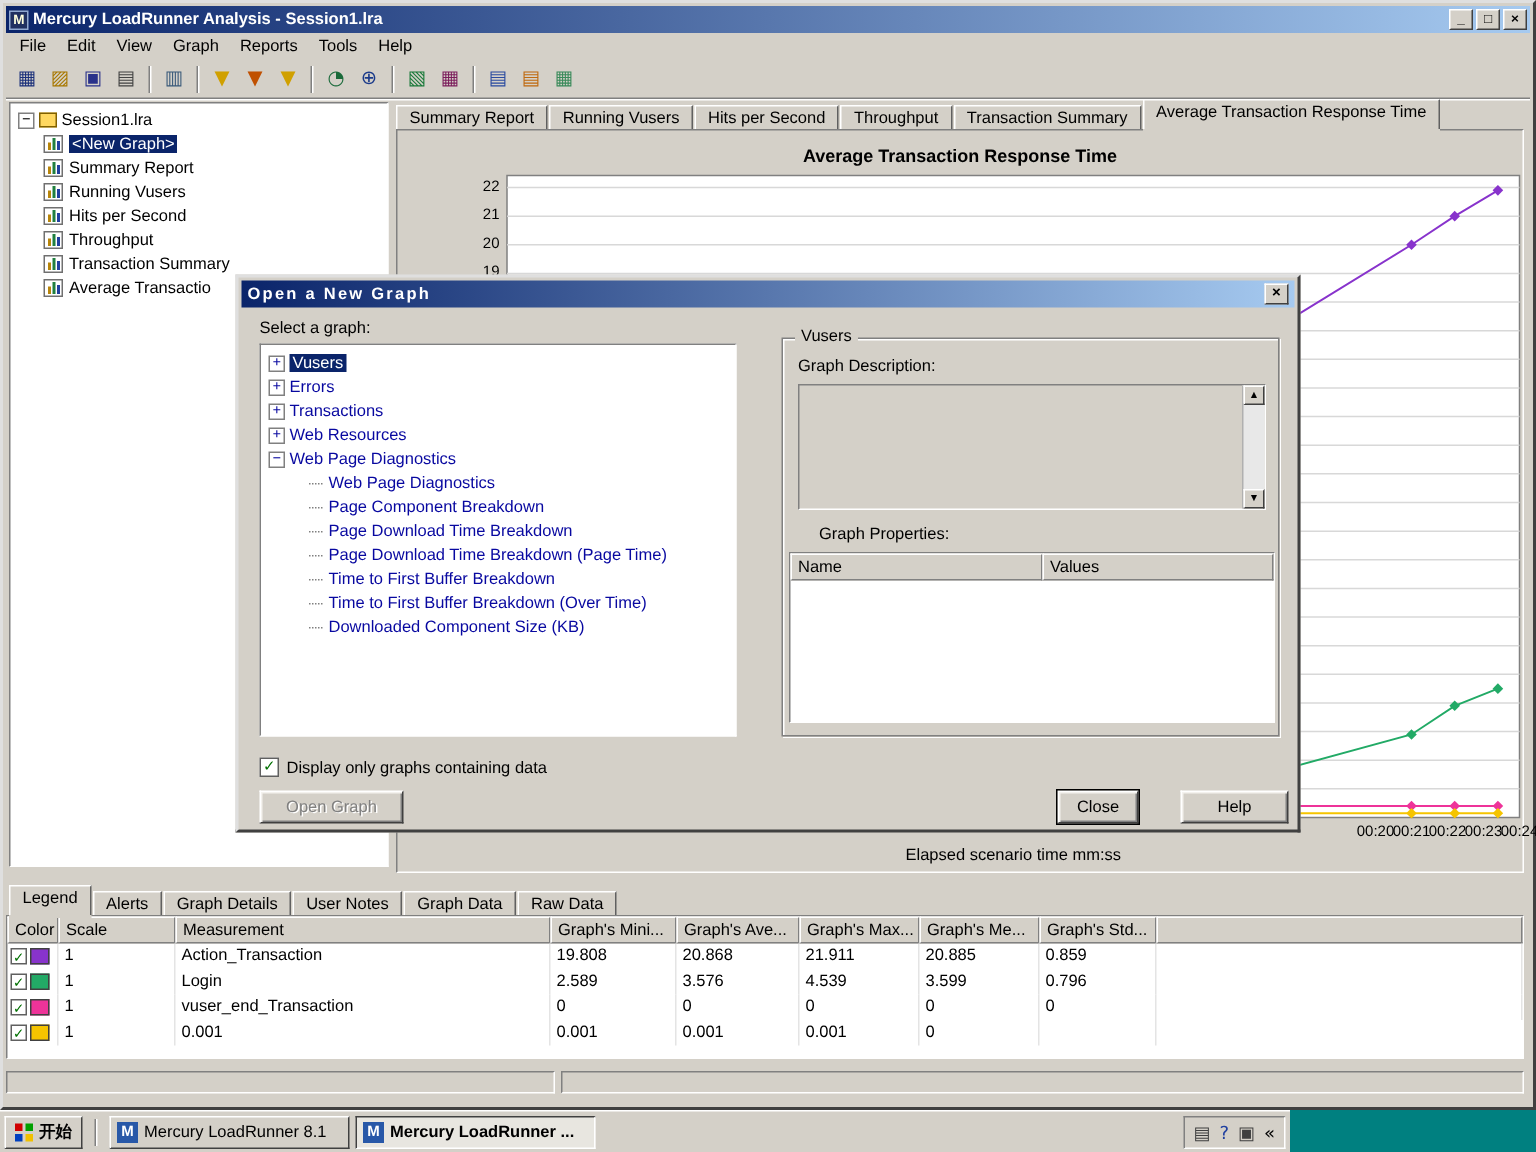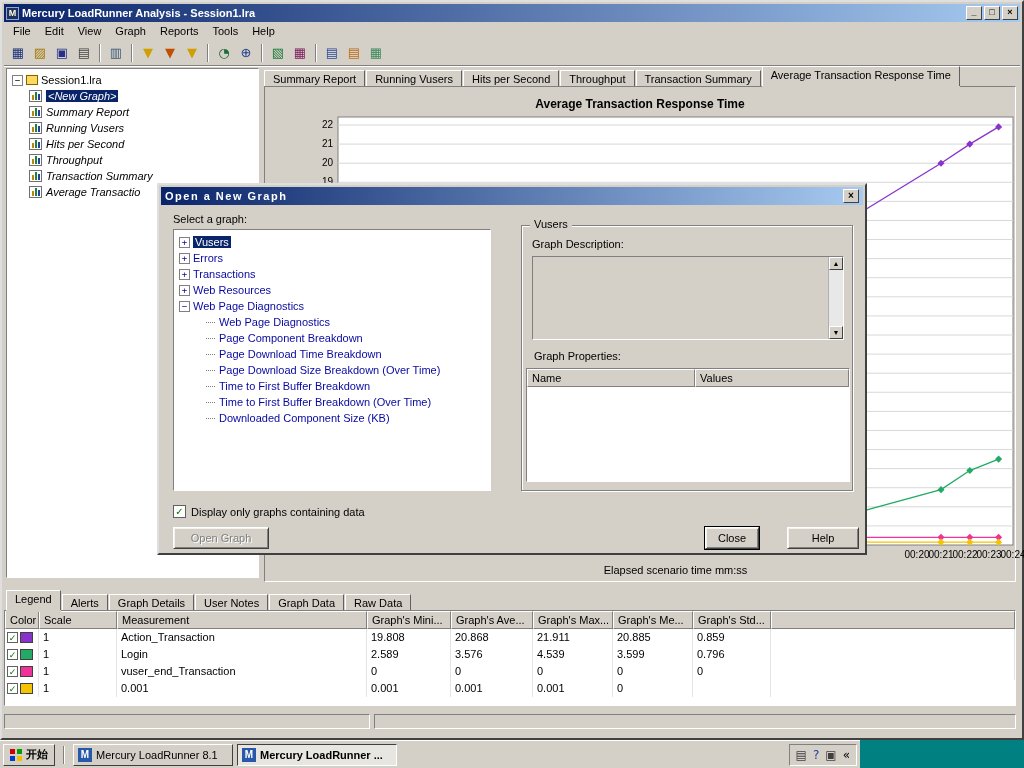--- a/index.html
+++ b/index.html
@@ -23,21 +23,21 @@
   .toolbar{position:absolute;left:2px;top:38px;right:2px;height:26px;display:flex;align-items:center;
     padding:1px 3px;border-bottom:1px solid #808080;box-shadow:0 1px 0 #fff;}
   .tbi{width:20px;height:20px;margin:0 1px;display:flex;align-items:center;justify-content:center;
     font-size:13px;font-family:"DejaVu Sans",sans-serif;}
   .tb-sep{width:2px;height:18px;border-left:1px solid #808080;border-right:1px solid #fff;margin:0 4px;}
 
   
   .treepanel{position:absolute;left:4px;top:66px;width:253px;height:510px;background:#fff;
     border:1px solid;border-color:#808080 #fff #fff #808080;padding:3px 2px;overflow:hidden;}
   .trow{height:16px;display:flex;align-items:center;white-space:nowrap;}
-  .tchild{margin-left:18px;font-style:italic;}
+  .tchild{margin-left:18px;}
   .exp{flex:none;width:11px;height:11px;border:1px solid #808080;background:#fff;font-size:9px;
     line-height:9px;text-align:center;margin:0 3px;font-family:"DejaVu Sans Mono",monospace;}
   .sess-ico{flex:none;width:12px;height:10px;background:#ffd860;border:1px solid #806000;margin-right:3px;}
   .chart-ico{flex:none;display:inline-block;width:13px;height:12px;border:1px solid #707070;margin:0 4px 0 2px;
     background:
       linear-gradient(#b8860b,#b8860b) left 2px bottom 1px/2px 5px no-repeat,
       linear-gradient(#208040,#208040) left 5px bottom 1px/2px 8px no-repeat,
       linear-gradient(#2040a0,#2040a0) left 8px bottom 1px/2px 6px no-repeat,#fff;}
   .sel-item{background:#0a246a;color:#fff;padding:0 2px;}
 
@@ -398,21 +398,21 @@
     <div class="dt-row dt-child">
       <span class="dash"></span>
       <span>Page Component Breakdown</span>
     </div>
     <div class="dt-row dt-child">
       <span class="dash"></span>
       <span>Page Download Time Breakdown</span>
     </div>
     <div class="dt-row dt-child">
       <span class="dash"></span>
-      <span>Page Download Size Breakdown (Over Time)</span>
+      <span>Page Download Time Breakdown (Page Time)</span>
     </div>
     <div class="dt-row dt-child">
       <span class="dash"></span>
       <span>Time to First Buffer Breakdown</span>
     </div>
     <div class="dt-row dt-child">
       <span class="dash"></span>
       <span>Time to First Buffer Breakdown (Over Time)</span>
     </div>
     <div class="dt-row dt-child">
@@ -424,21 +424,21 @@
   <div class="groupbox">
     <span class="gb-label">Vusers</span>
     <span class="dlg-label" style="left:10px;top:12px">Graph Description:</span>
     <div class="desc-box">
       <span></span>
       <div class="desc-sb">
         <div class="sb-btn">▲</div>
         <div class="sb-btn">▼</div>
       </div>
     </div>
-    <span class="dlg-label" style="left:12px;top:124px">Graph Properties:</span>
+    <span class="dlg-label" style="left:24px;top:124px">Graph Properties:</span>
     <div class="props-table">
       <div class="props-header">
         <span class="hc">Name</span>
         <span class="hc">Values</span>
       </div>
     </div>
   </div>
 
   <div class="dlg-check">
     <span class="cb13">✓</span>

